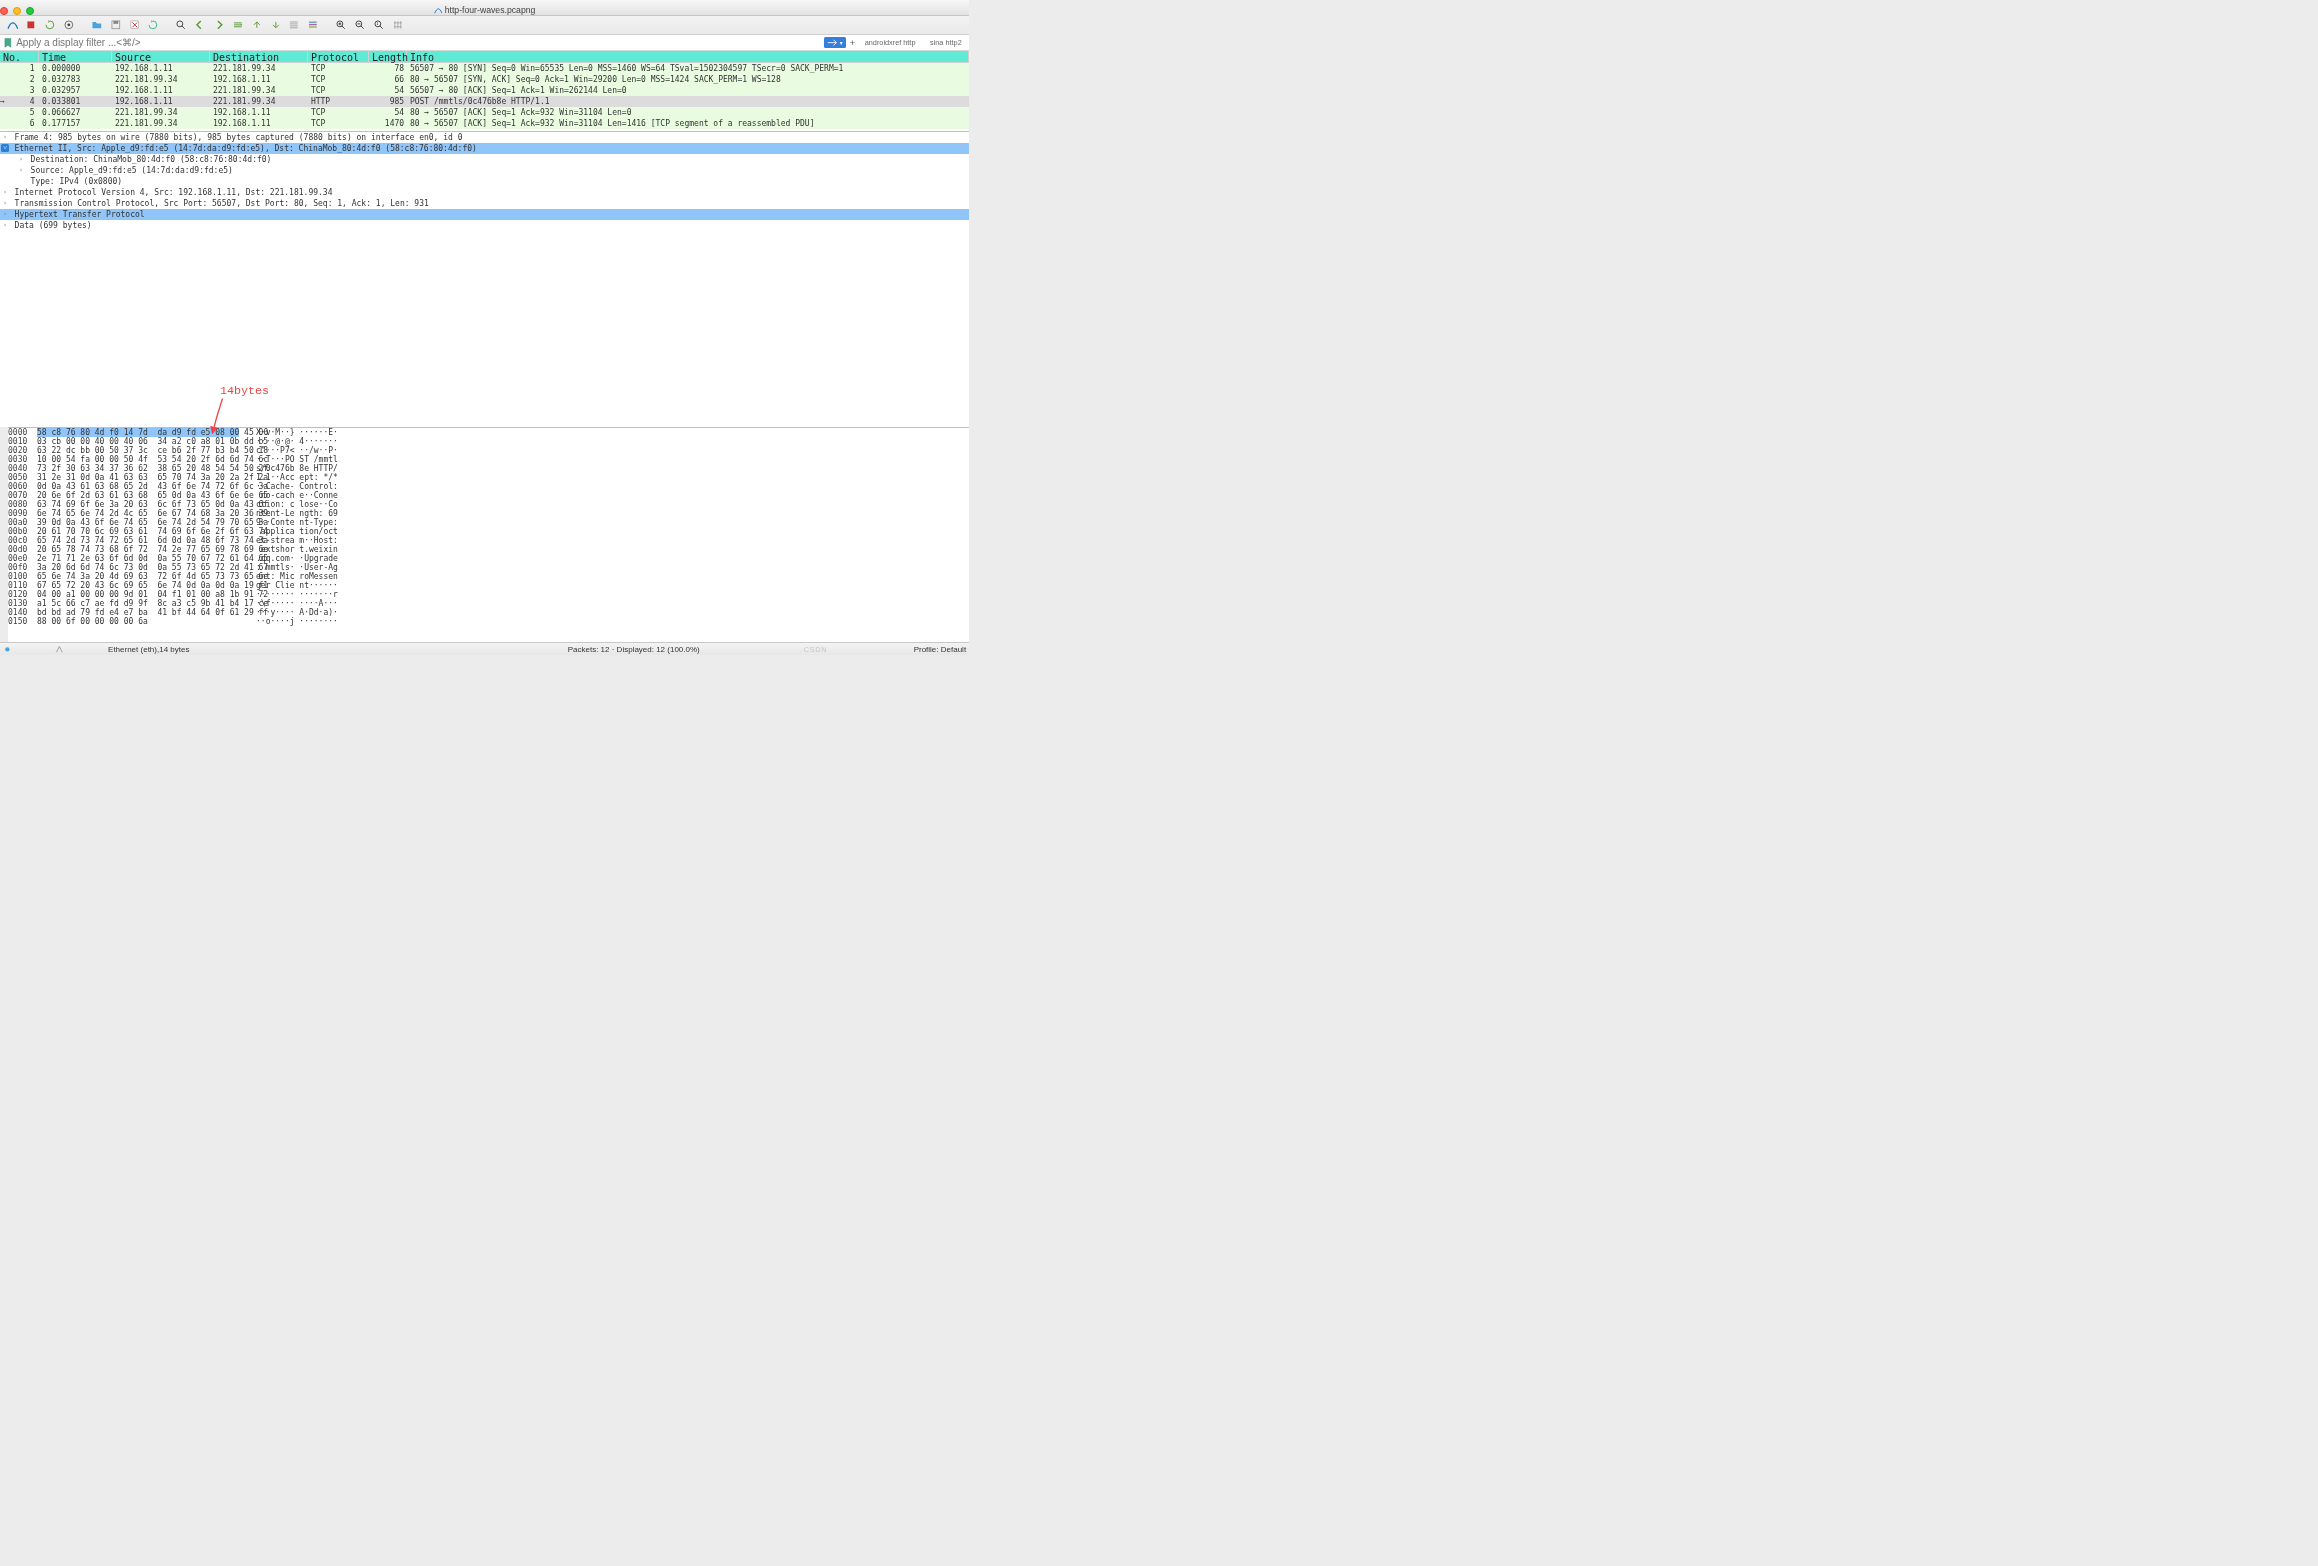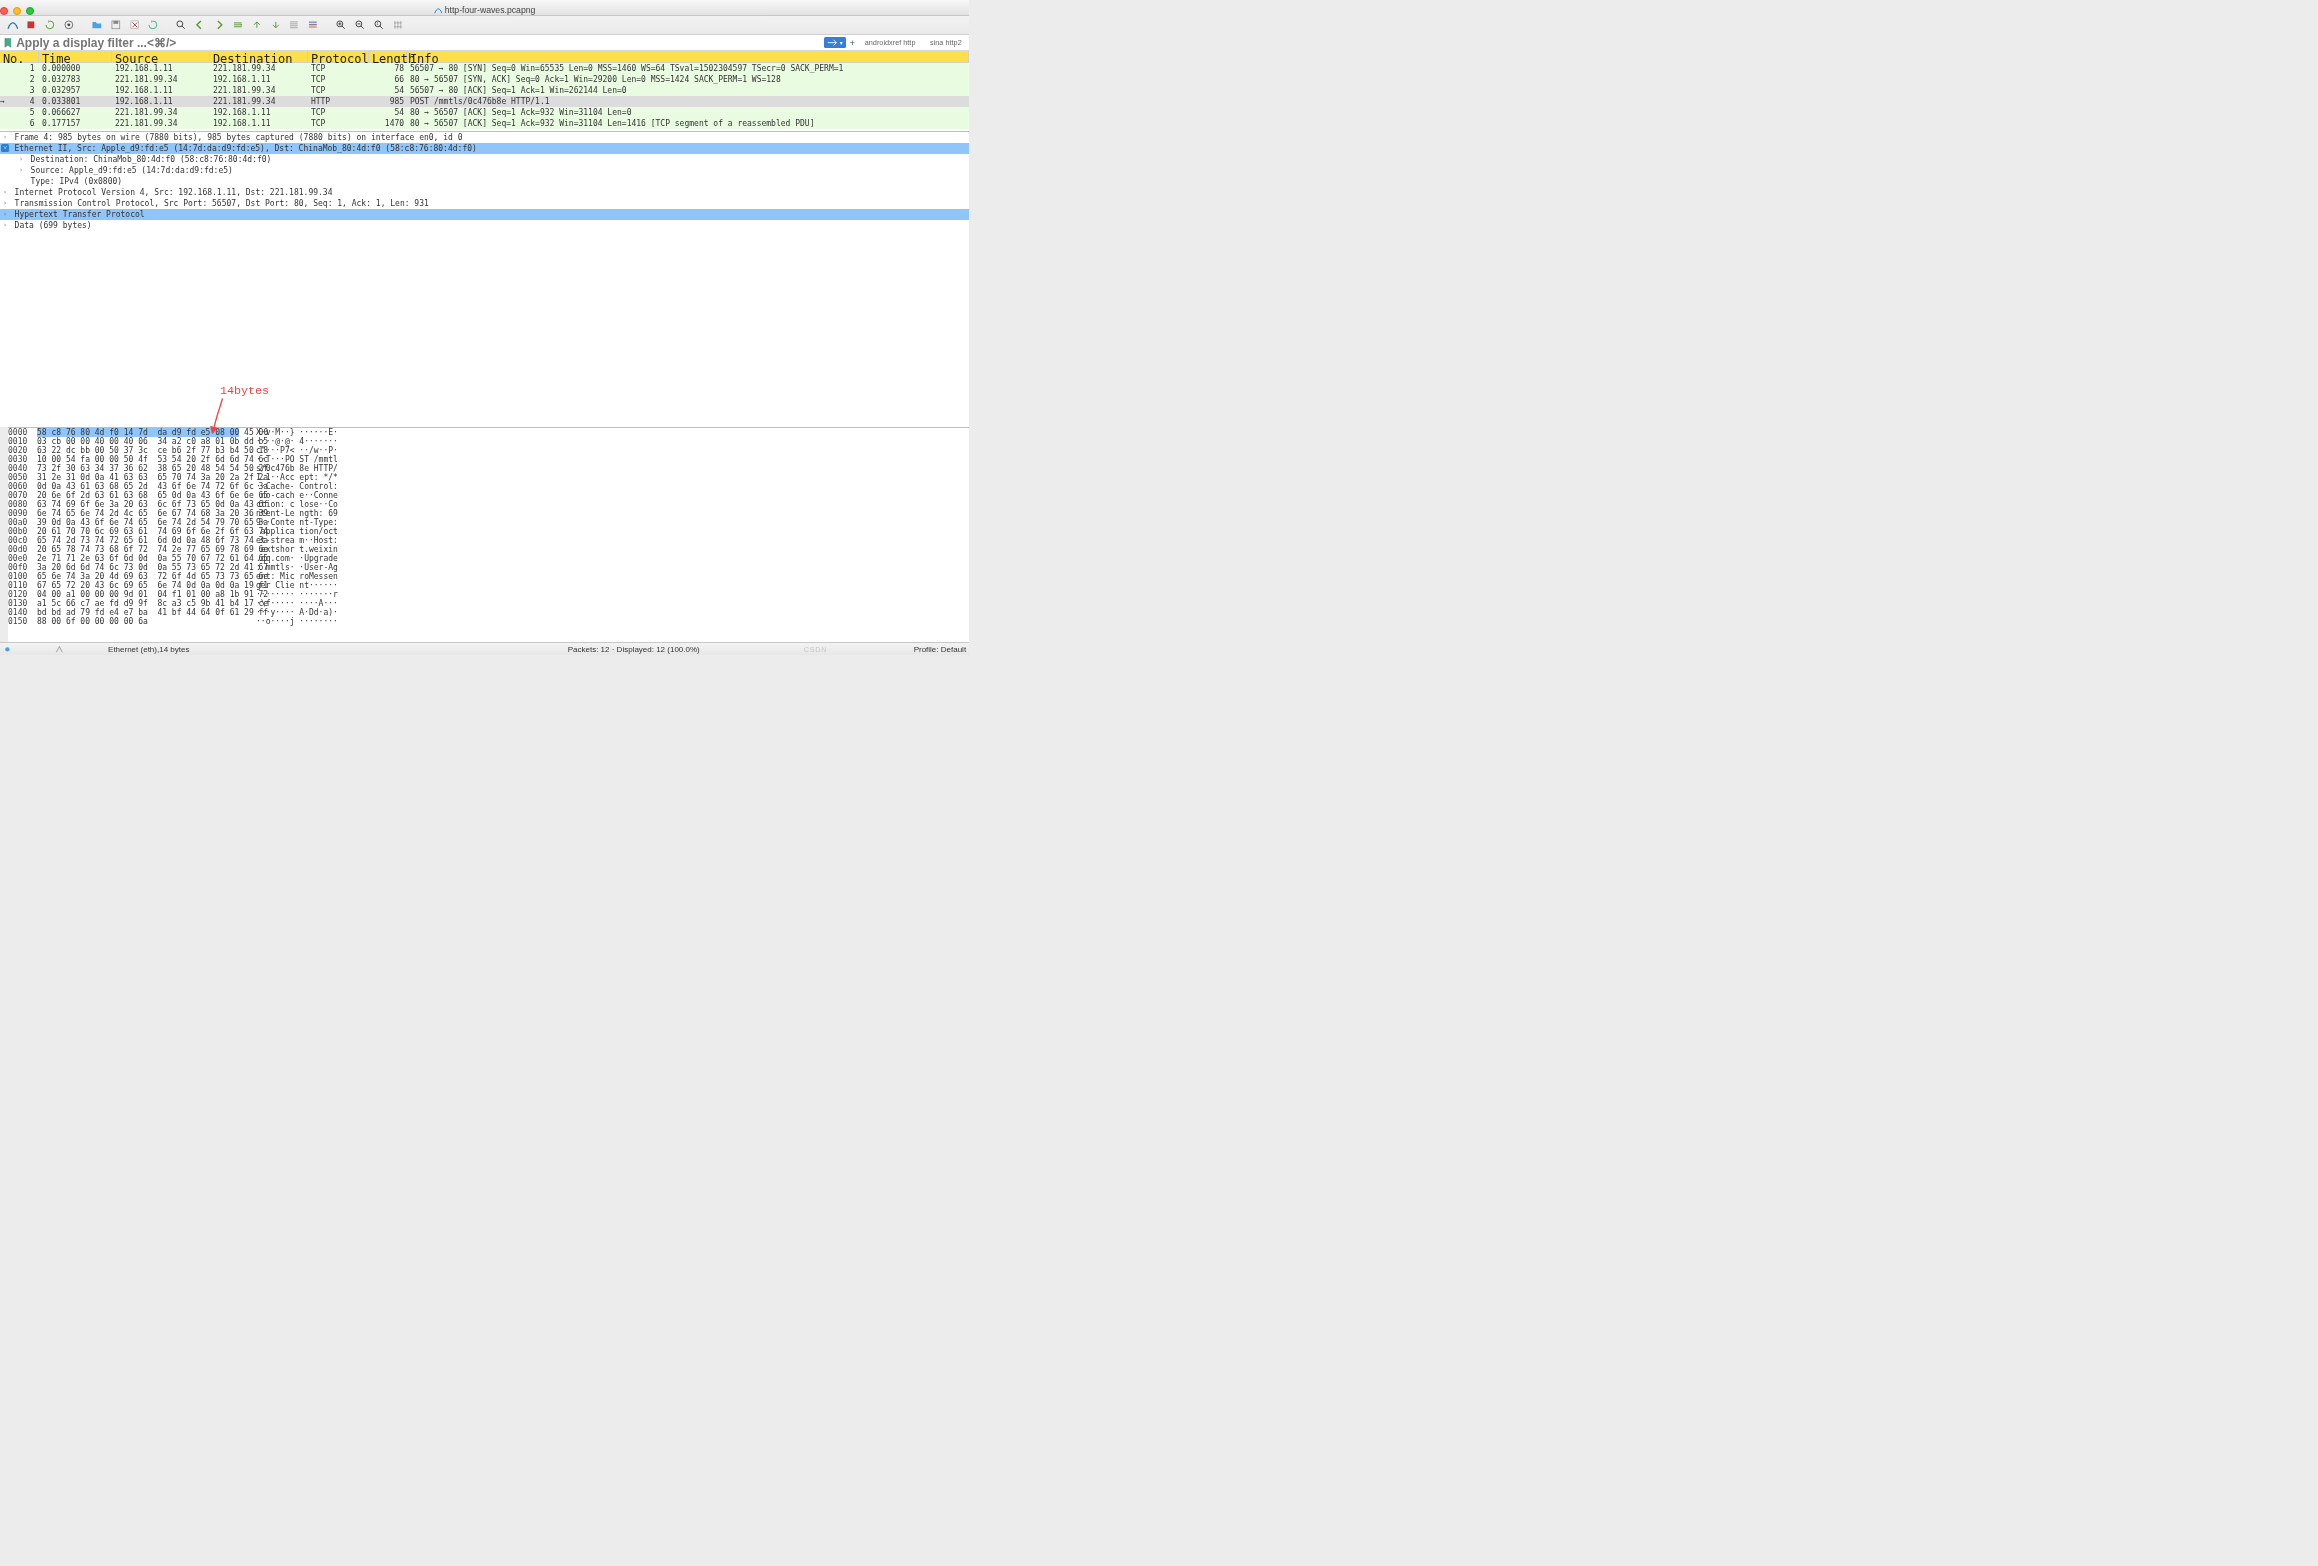--- a/index.html
+++ b/index.html
@@ -54,38 +54,38 @@
   
   .filter-bar {
     height: 16px;
     background: #fff;
     display: flex;
     align-items: center;
     border-bottom: 0.7px solid #d8d8d8;
   }
   .bookmark-ic { width: 11.7px; height: 11.7px; margin: 0 1.5px; }
   .filter-input {
-    flex: 1; border: none; font-size: 12px; height: 14.6px; padding: 0 1.5px;
-    outline: none; color: #888; font-weight: bold;
+    flex: 1; border: none; font-size: 10px; height: 14.6px; padding: 0 1.5px;
+    outline: none; color: #888;
   }
   .filter-apply {
     width: 22px; height: 11.7px; background: #347edc; border-radius: 1.5px;
     display: flex; align-items: center; justify-content: center;
     color: #fff; font-size: 7.3px; margin-right: 1.5px;
   }
   .filter-plus { width: 10.2px; text-align: center; font-size: 9.5px; color: #555; }
   .filter-shortcut { font-size: 7.3px; color: #666; padding: 0 7.3px; }
 
   
   .packet-list-head {
     height: 11.7px;
-    background: #fde047;
+    background: #5eead4;
     border-bottom: 0.7px solid #d0d0d0;
     display: flex;
-    font-size: 12px;
+    font-size: 10px;
     color: #222;
   }
   .packet-list-head > div { border-right: 0.7px solid #d0d0d0; padding: 0.7px 2.9px; }
   .c-no { width: 39px; text-align: left; }
   .c-time { width: 73px; }
   .c-src { width: 98px; }
   .c-dst { width: 98px; }
   .c-proto { width: 61px; }
   .c-len { width: 38px; }
   .c-info { flex: 1; }

